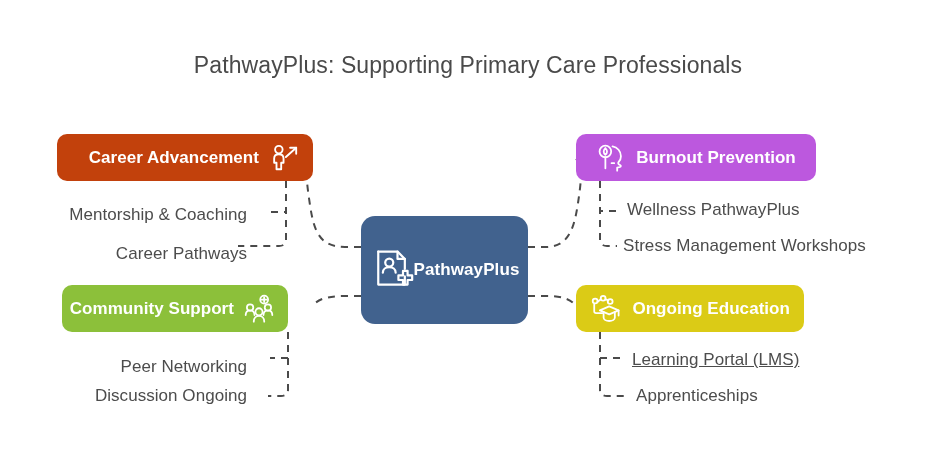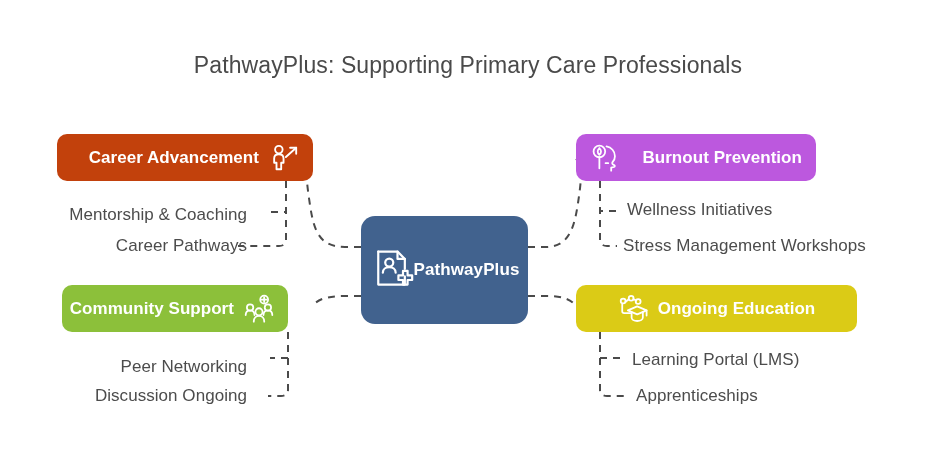--- a/index.html
+++ b/index.html
@@ -104,47 +104,47 @@
     justify-content: flex-end;
   }
   #branch-community {
     left: 62px;  top: 285px;  width: 226px;
     background: #8CC03A;
     justify-content: flex-end;
   }
   #branch-burnout {
     left: 576px; top: 134px;  width: 240px;
     background: #BC58DE;
+    justify-content: center;
+  }
+  #branch-education {
+    left: 576px; top: 285px;  width: 228px;
+    background: #DBCB16;
     justify-content: space-between;
-  }
-  #branch-education {
-    left: 576px; top: 285px;  width: 281px;
-    background: #DBCB16;
-    justify-content: center;
   }
 
   
   .leaf {
     position: absolute;
     font-size: 17px;
     color: #4c4c4c;
     white-space: nowrap;
     letter-spacing: 0.05px;
   }
   .leaf.right-aligned { text-align: right; }
   .leaf.left-aligned  { text-align: left; }
 
   #leaf-mentorship   { right: 689px; top: 205px; }
-  #leaf-pathways     { right: 689px; top: 236px; }
+  #leaf-pathways     { right: 689px; top: 244px; }
   #leaf-peer         { right: 689px; top: 357px; }
   #leaf-forums       { right: 689px; top: 386px; }
 
   #leaf-wellness     { left: 627px; top: 200px; }
   #leaf-stress       { left: 623px; top: 236px; }
-  #leaf-lms          { left: 632px; top: 350px; }
+  #leaf-lms          { left: 632px; top: 350px; text-decoration: underline; }
   #leaf-apprentice   { left: 636px; top: 386px; text-align: right; }
 </style>
 </head>
 <body style="background: rgb(255, 255, 255);">
 
 <div id="canvas">
 
   <svg id="connectors" viewBox="0 0 936 456" xmlns="http://www.w3.org/2000/svg">
     <g fill="none" stroke="#4A4A4A" stroke-width="2" stroke-dasharray="7,6" stroke-linecap="butt">
 
@@ -232,19 +232,19 @@
     </svg>
     <span class="b-label">Ongoing Education</span>
   </div>
 
   <div class="leaf right-aligned" id="leaf-mentorship">Mentorship &amp; Coaching</div>
   <div class="leaf right-aligned" id="leaf-pathways">Career Pathways</div>
 
   <div class="leaf right-aligned" id="leaf-peer">Peer Networking</div>
   <div class="leaf right-aligned" id="leaf-forums">Discussion Ongoing</div>
 
-  <div class="leaf left-aligned" id="leaf-wellness">Wellness Initiatives</div>
+  <div class="leaf left-aligned" id="leaf-wellness">Wellness PathwayPlus</div>
   <div class="leaf left-aligned" id="leaf-stress">Stress Management Workshops</div>
 
   <div class="leaf left-aligned" id="leaf-lms">Learning Portal (LMS)</div>
   <div class="leaf left-aligned" id="leaf-apprentice">Apprenticeships</div>
 
 </div>
 
 </body></html>

